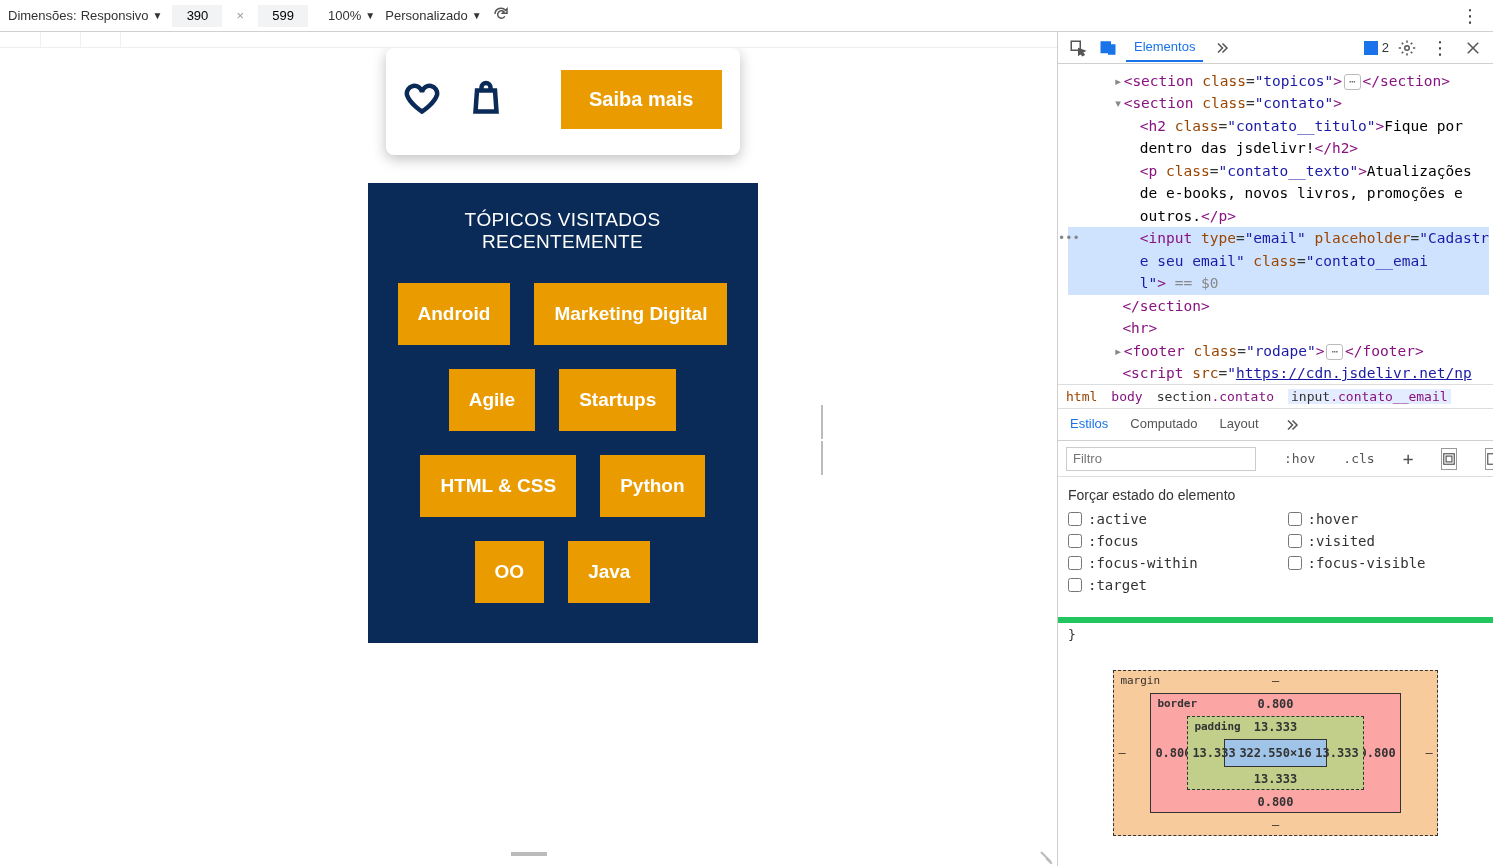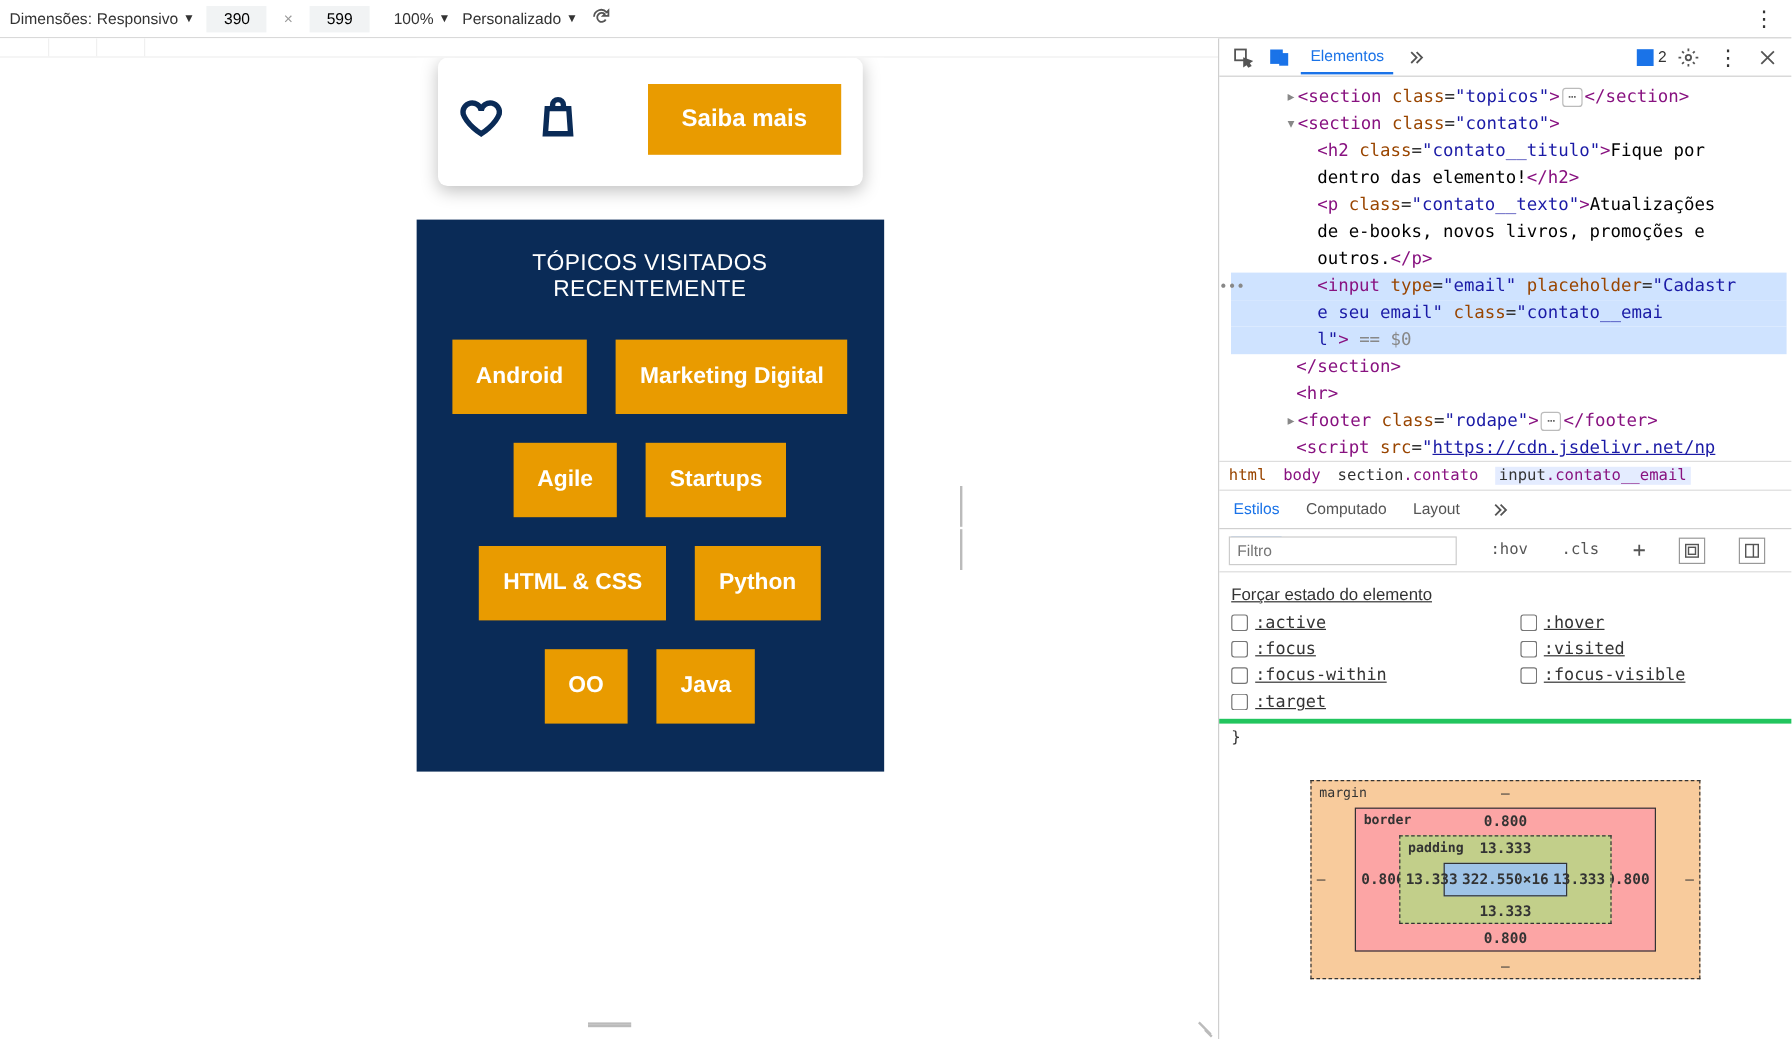--- a/index.html
+++ b/index.html
@@ -39,21 +39,21 @@
   .card-icons { display:flex; gap:28px; }
   .card-icons svg { width:36px; height:36px; stroke:#0a2b57; fill:none; stroke-width:3; }
   .saiba-btn { background:#E99B00; color:#fff; font-weight:800; font-size:20px; border:none; padding:18px 28px; cursor:pointer; font-family:inherit;}
   .topics-section { background:#0a2b57; margin-top:28px; padding:26px 18px 40px; }
   .topics-title { color:#fff; text-align:center; font-size:19px; font-weight:500; margin-bottom:30px; letter-spacing:.3px;}
   .topics-grid { display:flex; flex-wrap:wrap; gap:24px; justify-content:center; }
   .topic-chip { background:#E99B00; color:#fff; font-weight:800; font-size:19px; padding:20px 20px; border:none; cursor:pointer; font-family:inherit;}
   .contact-section { padding:22px 18px 26px; border-bottom:1px solid #ccc;}
 
   
-  .devtools { width:478px; border-left:1px solid #cfcfcf; display:flex; flex-direction:column; background:#fff; min-width:0;}
+  .devtools { width:436px; border-left:1px solid #cfcfcf; display:flex; flex-direction:column; background:#fff; min-width:0;}
   .dt-tabs { height:32px; border-bottom:1px solid #d0d0d0; display:flex; align-items:center; gap:6px; padding:0 8px; }
   .dt-iconbtn { width:24px; height:24px; display:flex; align-items:center; justify-content:center; cursor:pointer; border-radius:3px;}
   .dt-iconbtn svg { width:18px; height:18px; }
   .dt-iconbtn.blue svg { stroke:#1a73e8; fill:#1a73e8; }
   .tab { padding:6px 8px; cursor:pointer; color:#555; border-bottom:2px solid transparent; }
   .tab.active { color:#1a73e8; border-bottom-color:#1a73e8; }
   .dt-tabs .spacer { flex:1; }
   .issue-badge { display:flex; align-items:center; gap:4px; cursor:pointer; }
   .issue-badge .sq { width:14px; height:14px; background:#1a73e8; }
 
@@ -84,21 +84,21 @@
   .subtab { cursor:pointer; color:#555; padding:16px 2px; border-bottom:2px solid transparent;}
   .subtab.active { color:#1a73e8; border-bottom-color:#1a73e8; }
 
   
   .styles-toolbar { height:36px; border-bottom:1px solid #ddd; display:flex; align-items:center; padding:0 8px; gap:28px; font-family:Consolas,Menlo,monospace;}
   .filter-input { width:190px; height:24px; border:1px solid #ccc; padding:0 6px; font-size:13px; }
   .st-tool { cursor:pointer; color:#555; font-size:13px;}
   .st-iconbtn { width:22px; height:22px; display:flex; align-items:center; justify-content:center; border:1px solid #999; cursor:pointer;}
 
   
-  .force-state { padding:10px 10px 6px; font-size:14px; border-bottom:4px solid #22c55e;text-decoration:underline;}
+  .force-state { padding:10px 10px 24px; font-size:14px; border-bottom:6px solid #22c55e;}
   .fs-title { margin-bottom:8px; color:#333;}
   .fs-grid { display:grid; grid-template-columns:1fr 1fr; gap:6px 24px; font-family:Consolas,Menlo,monospace;}
   .fs-item { display:flex; align-items:center; gap:6px; }
   .fs-item input { width:14px; height:14px; }
   .brace { font-family:Consolas,Menlo,monospace; padding:4px 10px;}
 
   
   .boxmodel-wrap { flex:1; overflow:auto; display:flex; justify-content:center; align-items:flex-start; padding:24px 0 10px;}
   .bm { font-family:Consolas,Menlo,monospace; font-size:12px; position:relative; }
   .bm-layer { position:relative; padding:22px 36px; text-align:center; }
@@ -231,21 +231,21 @@
           <svg viewBox="0 0 24 24" stroke="#555" stroke-width="2">
             <path d="M5 5l14 14M19 5L5 19"></path>
           </svg>
         </div>
     </div>
 
     <div class="dom-tree">
 <div class="dom-line">     <span class="caret-tree">▸</span><span class="t-tag">&lt;section</span> <span class="t-attr">class</span>=<span class="t-val">"<span>topicos</span>"</span><span class="t-tag">&gt;</span><span class="badge-ell">⋯</span><span class="t-tag">&lt;/section&gt;</span></div>
 <div class="dom-line">     <span class="caret-tree">▾</span><span class="t-tag">&lt;section</span> <span class="t-attr">class</span>=<span class="t-val">"<span>contato</span>"</span><span class="t-tag">&gt;</span></div>
 <div class="dom-line">        <span class="t-tag">&lt;h2</span> <span class="t-attr">class</span>=<span class="t-val">"<span>contato__titulo</span>"</span><span class="t-tag">&gt;</span><span class="t-text">Fique por</span></div>
-<div class="dom-line">        <span class="t-text">dentro das elemento!</span><span class="t-tag">&lt;/h2&gt;</span></div>
+<div class="dom-line">        <span class="t-text">dentro das jsdelivr!</span><span class="t-tag">&lt;/h2&gt;</span></div>
 <div class="dom-line">        <span class="t-tag">&lt;p</span> <span class="t-attr">class</span>=<span class="t-val">"<span>contato__texto</span>"</span><span class="t-tag">&gt;</span><span class="t-text">Atualizações</span></div>
 <div class="dom-line">        <span class="t-text">de e-books, novos livros, promoções e</span></div>
 <div class="dom-line">        <span class="t-text">outros.</span><span class="t-tag">&lt;/p&gt;</span></div>
 <div class="dom-line hl"><span class="dots-gutter">•••</span>        <span class="t-tag">&lt;input</span> <span class="t-attr">type</span>=<span class="t-val">"<span>email</span>"</span> <span class="t-attr">placeholder</span>=<span class="t-val">"<span>Cadastr</span></span></div>
 <div class="dom-line hl">        <span class="t-val"><span>e seu email</span>"</span> <span class="t-attr">class</span>=<span class="t-val">"<span>contato__emai</span></span></div>
 <div class="dom-line hl">        <span class="t-val"><span>l</span>"</span><span class="t-tag">&gt;</span><span class="t-gray"> == $0</span></div>
 <div class="dom-line">      <span class="t-tag">&lt;/section&gt;</span></div>
 <div class="dom-line">      <span class="t-tag">&lt;hr&gt;</span></div>
 <div class="dom-line">     <span class="caret-tree">▸</span><span class="t-tag">&lt;footer</span> <span class="t-attr">class</span>=<span class="t-val">"<span>rodape</span>"</span><span class="t-tag">&gt;</span><span class="badge-ell">⋯</span><span class="t-tag">&lt;/footer&gt;</span></div>
 <div class="dom-line">      <span class="t-tag">&lt;script</span> <span class="t-attr">src</span>=<span class="t-val">"</span><span class="t-link">https://cdn.jsdelivr.net/np</span></div>

